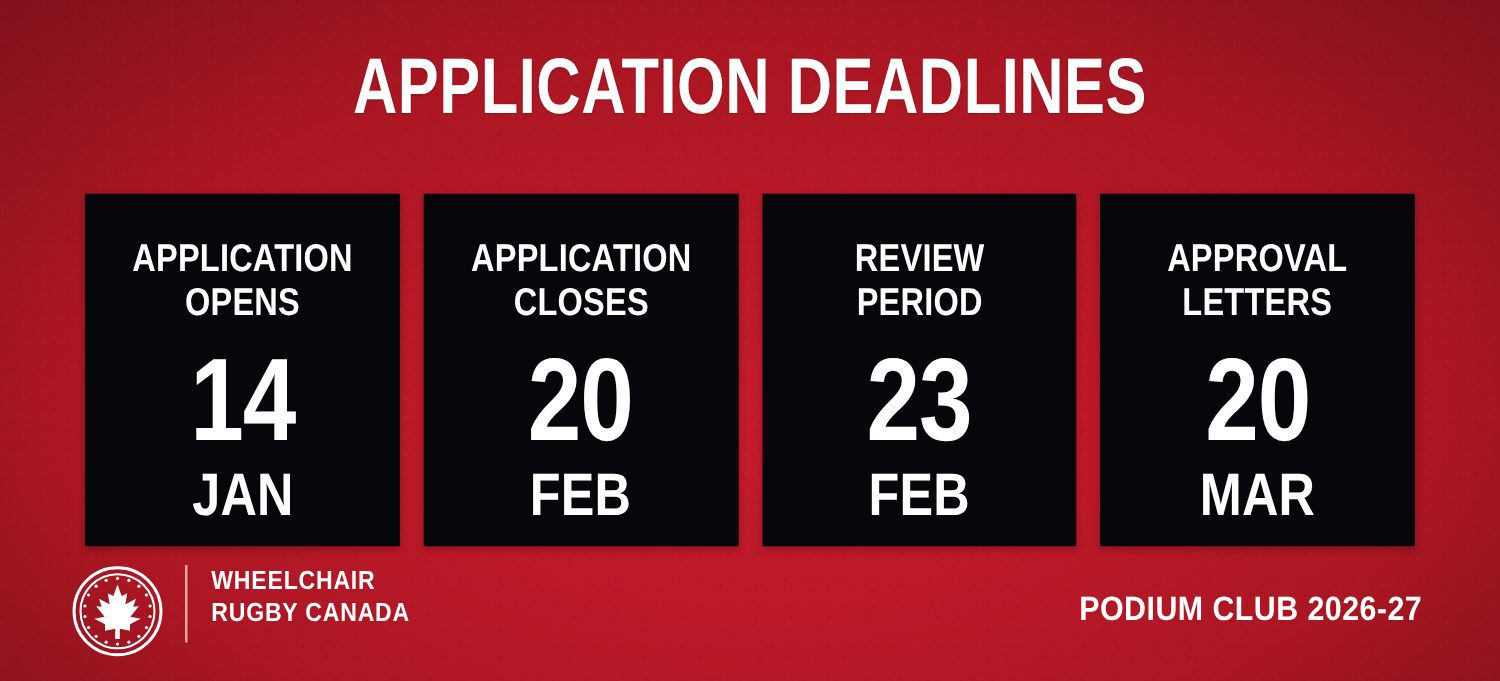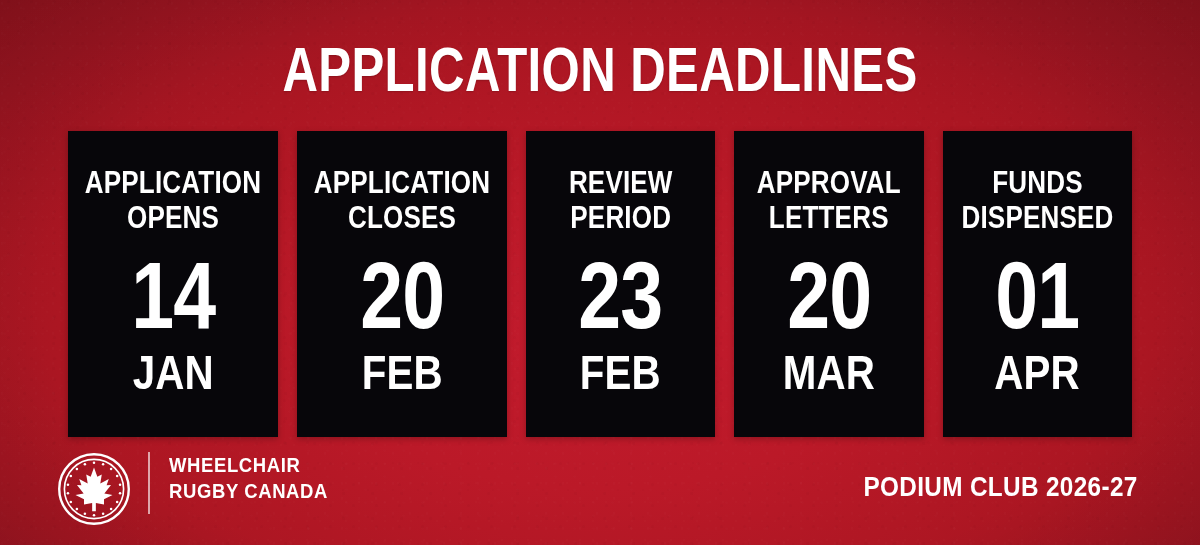--- a/index.html
+++ b/index.html
@@ -80,20 +80,21 @@
     gap: 19px;
   }
 
   .card {
     flex: 1 1 0;
     background: #07060a;
     display: flex;
     flex-direction: column;
     align-items: center;
     box-shadow: 0 2px 6px rgba(0,0,0,0.25);
+    margin-top: 24px;
   }
 
   .card-label {
     margin-top: 34px;
     color: #ffffff;
     font-size: 31px;
     line-height: 35px;
     font-weight: 700;
     text-align: center;
     letter-spacing: 0.2px;
@@ -208,28 +209,20 @@
 
     <div class="card">
       <div class="card-label">
         <div>APPROVAL</div>
         <div>LETTERS</div>
       </div>
       <div class="card-day">20</div>
       <div class="card-month">MAR</div>
     </div>
 
-    <div class="card">
-      <div class="card-label">
-        <div>FUNDS</div>
-        <div>DISPENSED</div>
-      </div>
-      <div class="card-day">01</div>
-      <div class="card-month">APR</div>
-    </div>
 
   </div>
 
   <div id="logo-lockup">
 
     <svg id="emblem" viewBox="0 0 100 100">
       <circle cx="50" cy="50" r="47" fill="none" stroke="#ffffff" stroke-width="3.2"></circle>
       <circle cx="50" cy="50" r="40" fill="none" stroke="#ffffff" stroke-width="2.2"></circle>
       <g fill="#ffffff">
         <circle cx="50" cy="14.5" r="1.7"></circle>

